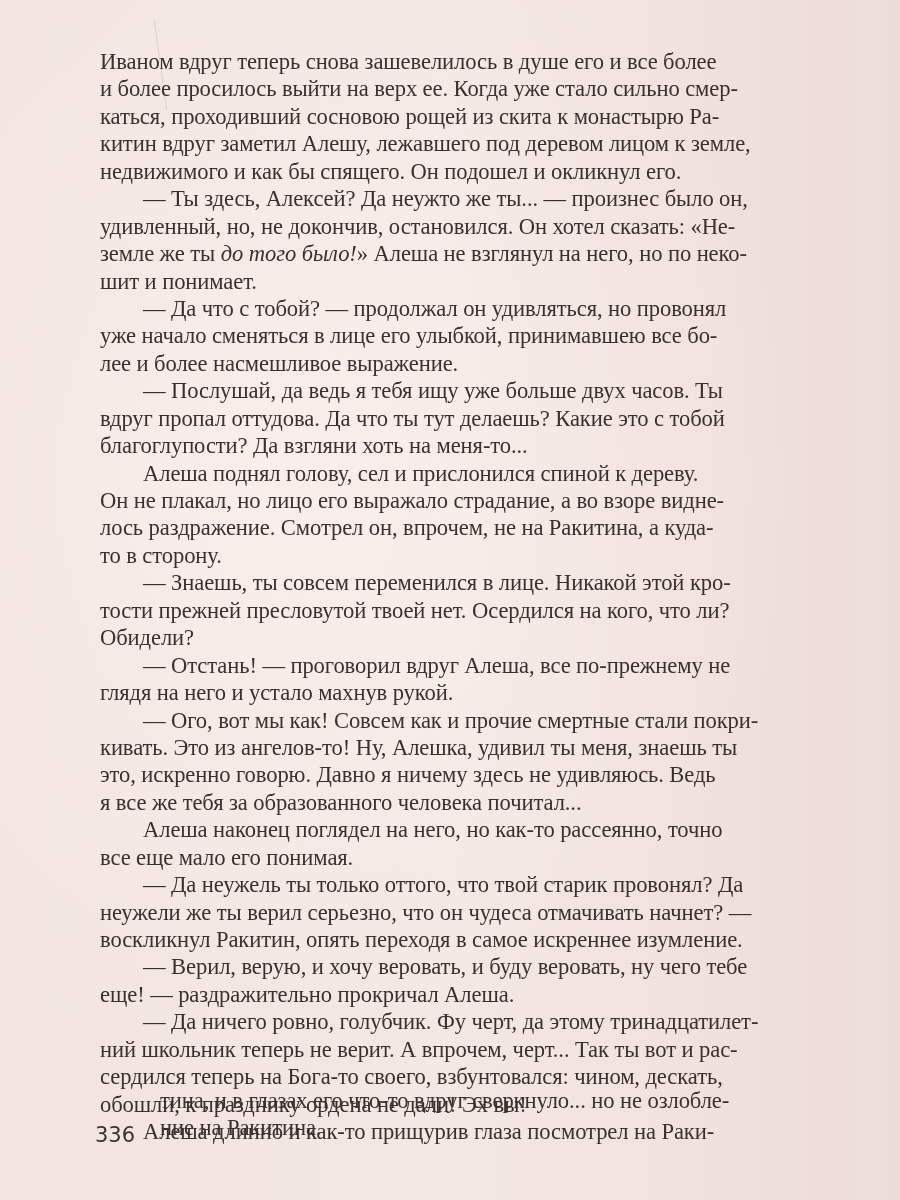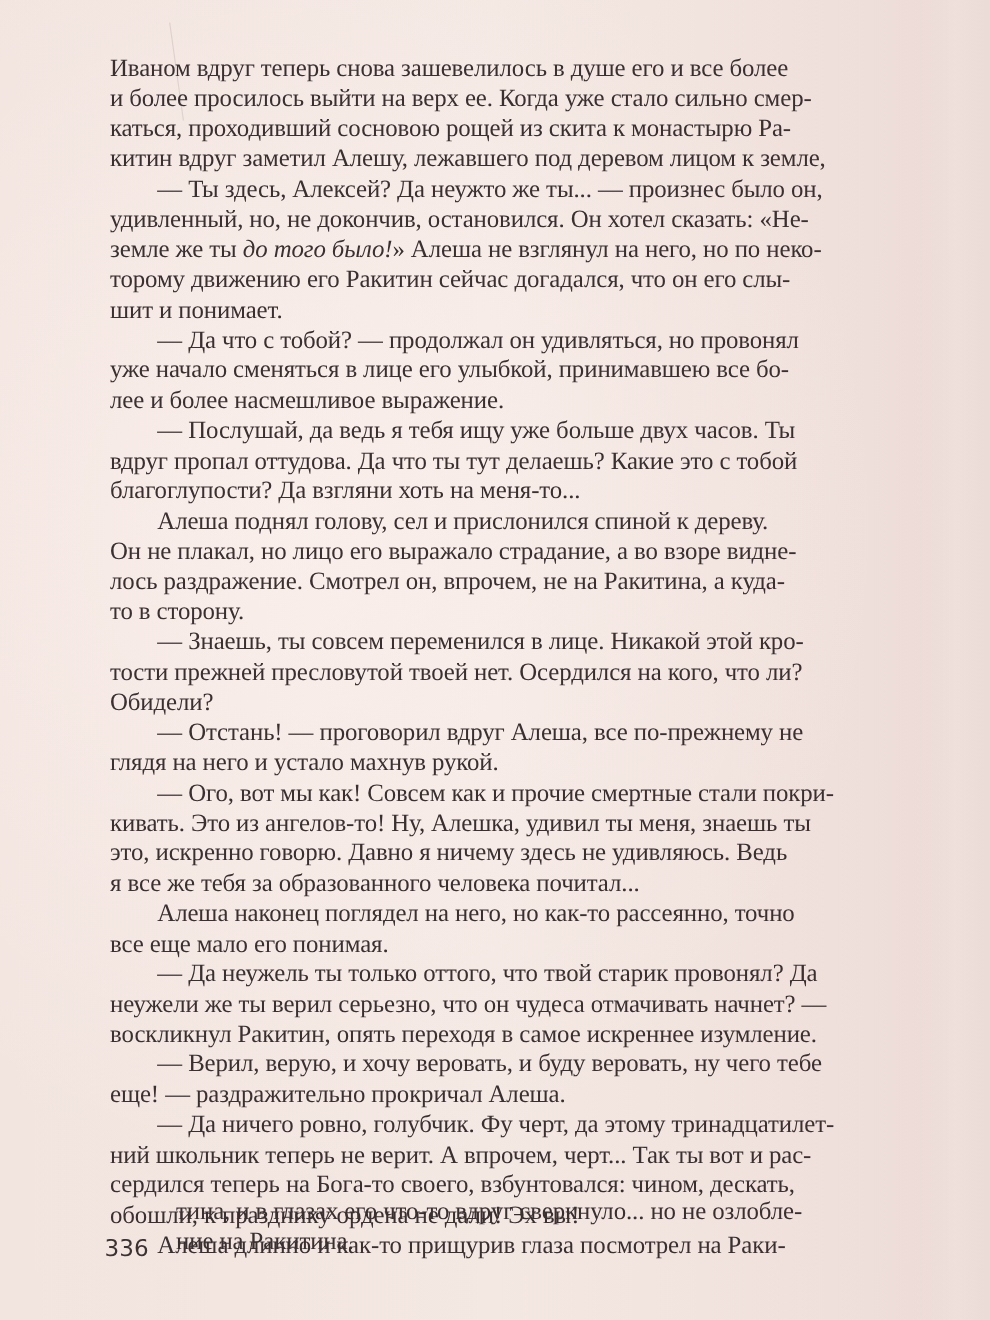--- a/index.html
+++ b/index.html
@@ -75,24 +75,24 @@
 
 <div class="page">
 
   <div class="scan-mark" style="left:160px;top:20px;height:90px;transform:rotate(-8deg);"></div>
 
   <div class="text-block">
     <div class="line">Иваном вдруг теперь снова зашевелилось в душе его и все более</div>
     <div class="line">и более просилось выйти на верх ее. Когда уже стало сильно смер-</div>
     <div class="line">каться, проходивший сосновою рощей из скита к монастырю Ра-</div>
     <div class="line">китин вдруг заметил Алешу, лежавшего под деревом лицом к земле,</div>
+    <div class="line">недвижимого и как бы спящего. Он подошел и окликнул его.</div>
     <div class="line indent">— Ты здесь, Алексей? Да неужто же ты... — произнес было он,</div>
     <div class="line">удивленный, но, не докончив, остановился. Он хотел сказать: «Не-</div>
     <div class="line"><span>земле же ты </span><em>до того было!</em><span>» Алеша не взглянул на него, но по неко-</span></div>
-    <div class="line">торому движению его Ракитин сейчас догадался, что он его слы-</div>
     <div class="line">шит и понимает.</div>
     <div class="line indent">— Да что с тобой? — продолжал он удивляться, но провонял</div>
     <div class="line">уже начало сменяться в лице его улыбкой, принимавшею все бо-</div>
     <div class="line">лее и более насмешливое выражение.</div>
     <div class="line indent">— Послушай, да ведь я тебя ищу уже больше двух часов. Ты</div>
     <div class="line">вдруг пропал оттудова. Да что ты тут делаешь? Какие это с тобой</div>
     <div class="line">благоглупости? Да взгляни хоть на меня-то...</div>
     <div class="line indent">Алеша поднял голову, сел и прислонился спиной к дереву.</div>
     <div class="line">Он не плакал, но лицо его выражало страдание, а во взоре видне-</div>
     <div class="line">лось раздражение. Смотрел он, впрочем, не на Ракитина, а куда-</div>

